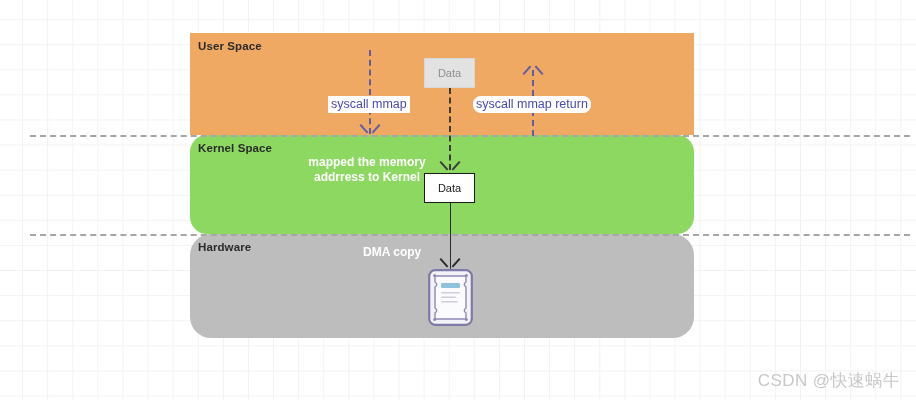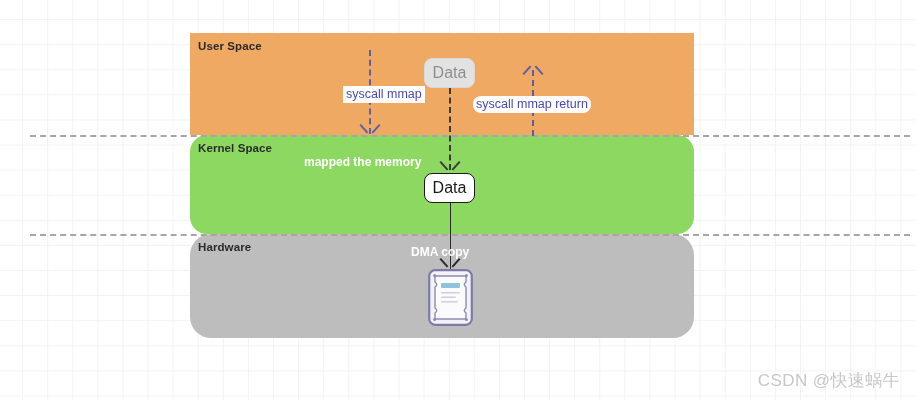--- a/index.html
+++ b/index.html
@@ -149,52 +149,52 @@
   
   .edge-label {
     position: absolute;
     background: #ffffff;
     color: #4949b9;
     font-size: 12.5px;
     padding: 1px 3px;
     white-space: nowrap;
     line-height: 15px;
   }
-  #label-syscall-mmap { left: 328px; top: 86px; margin-left: 15px; }
+  #label-syscall-mmap { left: 328px; top: 96px; }
   #label-syscall-return { left: 473px; top: 96px; border-radius: 8px; }
 
   .white-label {
     position: absolute;
     color: #ffffff;
     font-size: 12px;
     font-weight: bold;
     line-height: 15px;
     white-space: nowrap;
+    text-align: center;
   }
   #label-mapped-memory {
     left: 304px;
     top: 155px;
     width: 126px;
   }
   #label-dma-copy {
     left: 363px;
     top: 245px;
     width: 76px;
     text-align: left;
-    margin-left: 48px;
   }
 
   
   .data-node {
     position: absolute;
     display: flex;
     align-items: center;
     justify-content: center;
-    border-radius: 8px;
-    font-size: 16px;
+    border-radius: 0;
+    font-size: 11px;
     box-sizing: border-box;
   }
   #data-node-user {
     left: 424px;
     top: 58px;
     width: 51px;
     height: 30px;
     background: #e2e2e2;
     color: #8e8e8e;
     border: 1px solid #d8d8d8;
@@ -264,20 +264,21 @@
   <div class="edge-label" id="label-syscall-return">syscall mmap return</div>
 
   <div class="vline-dashed" id="arrow-data-down-line"></div>
   <div class="vhead" id="arrow-data-down-head">
     <span class="l"></span>
       <span class="r"></span>
   </div>
 
   <div class="white-label" id="label-mapped-memory">
     <div>mapped the memory</div>
+    <div>addrress to Kernel</div>
   </div>
 
   <div id="arrow-dma-line"></div>
   <div class="vhead" id="arrow-dma-head">
     <span class="l"></span>
       <span class="r"></span>
   </div>
   <div class="white-label" id="label-dma-copy">DMA copy</div>
 
   <div class="data-node" id="data-node-user">Data</div>

